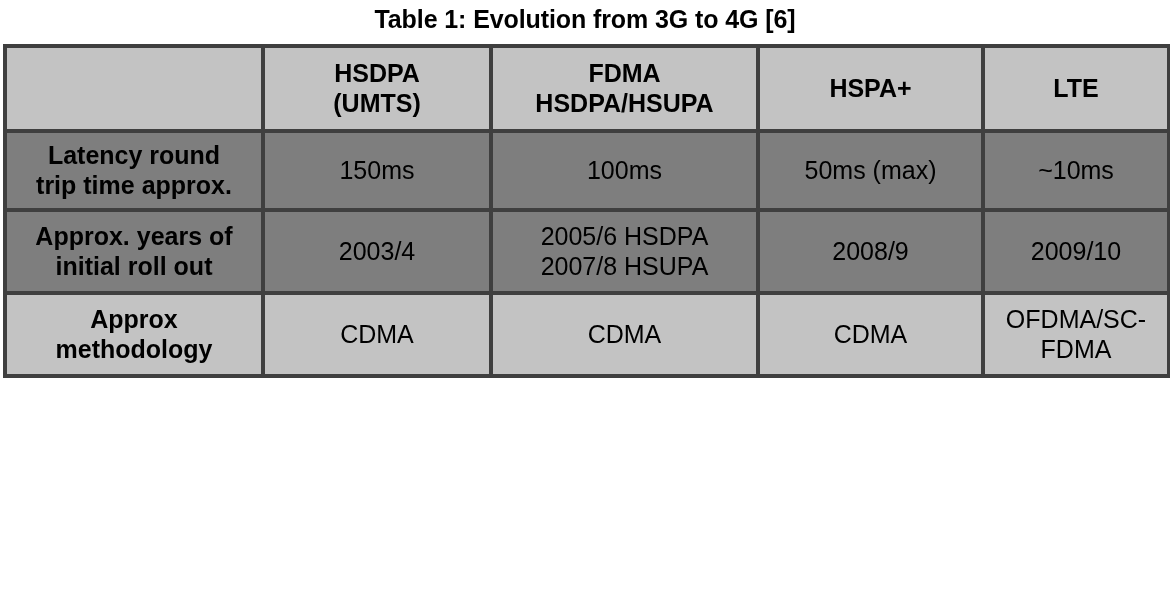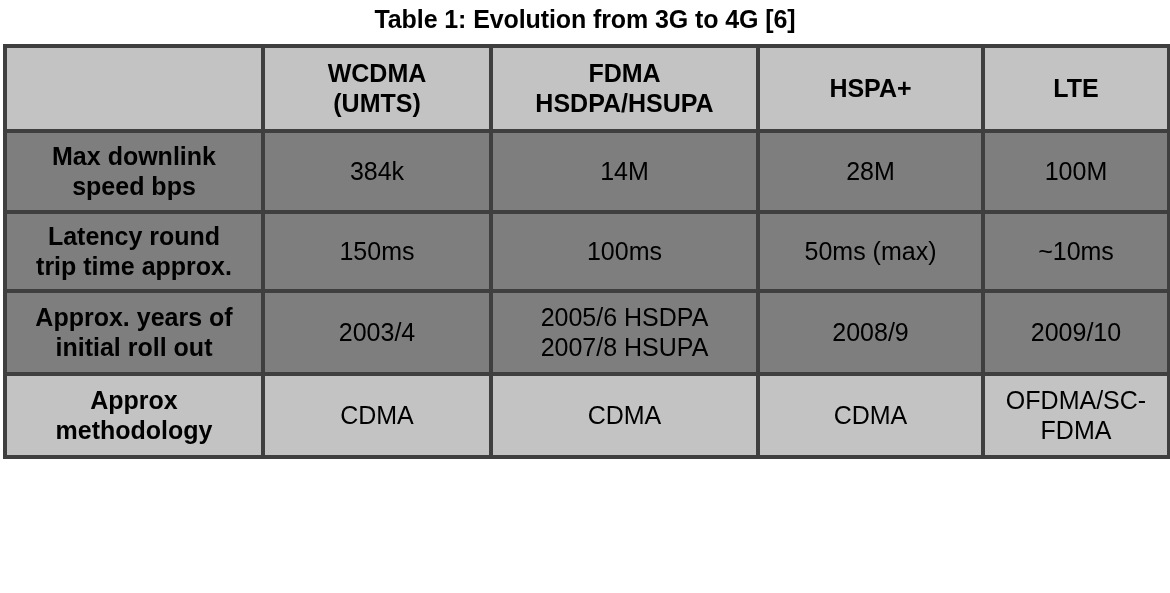--- a/index.html
+++ b/index.html
@@ -92,54 +92,36 @@
         <col class="c2">
         <col class="c3">
         <col class="c4">
     </colgroup>
     <thead>
       <tr class="row-header">
         <th class="label">
             <span class="nowrap-line"></span>
           </th>
         <th>
-            <span class="nowrap-line">WCDMA
+            <span class="nowrap-line">HSDPA
 (UMTS)</span>
           </th>
         <th>
             <span class="nowrap-line">FDMA
 HSDPA/HSUPA</span>
           </th>
         <th>
             <span class="nowrap-line">HSPA+</span>
           </th>
         <th>
             <span class="nowrap-line">LTE</span>
           </th>
       </tr>
     </thead>
     <tbody>
-      <tr class="dark h81">
-        <td class="label">
-            <span class="nowrap-line">Max downlink
-speed bps</span>
-          </td>
-        <td class="val">
-            <span class="nowrap-line">384k</span>
-          </td>
-        <td class="val">
-            <span class="nowrap-line">14M</span>
-          </td>
-        <td class="val">
-            <span class="nowrap-line">28M</span>
-          </td>
-        <td class="val">
-            <span class="nowrap-line">100M</span>
-          </td>
-      </tr>
       <tr class="dark h79">
         <td class="label">
             <span class="nowrap-line">Latency round
 trip time approx.</span>
           </td>
         <td class="val">
             <span class="nowrap-line">150ms</span>
           </td>
         <td class="val">
             <span class="nowrap-line">100ms</span>

